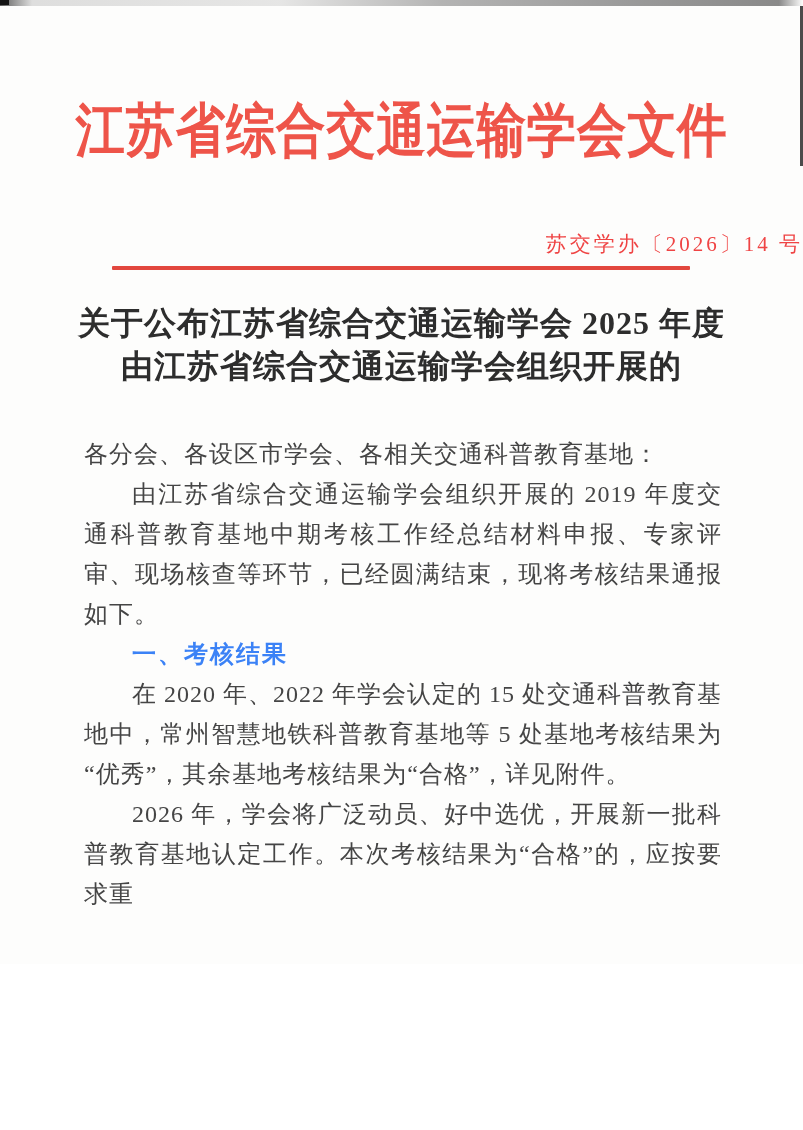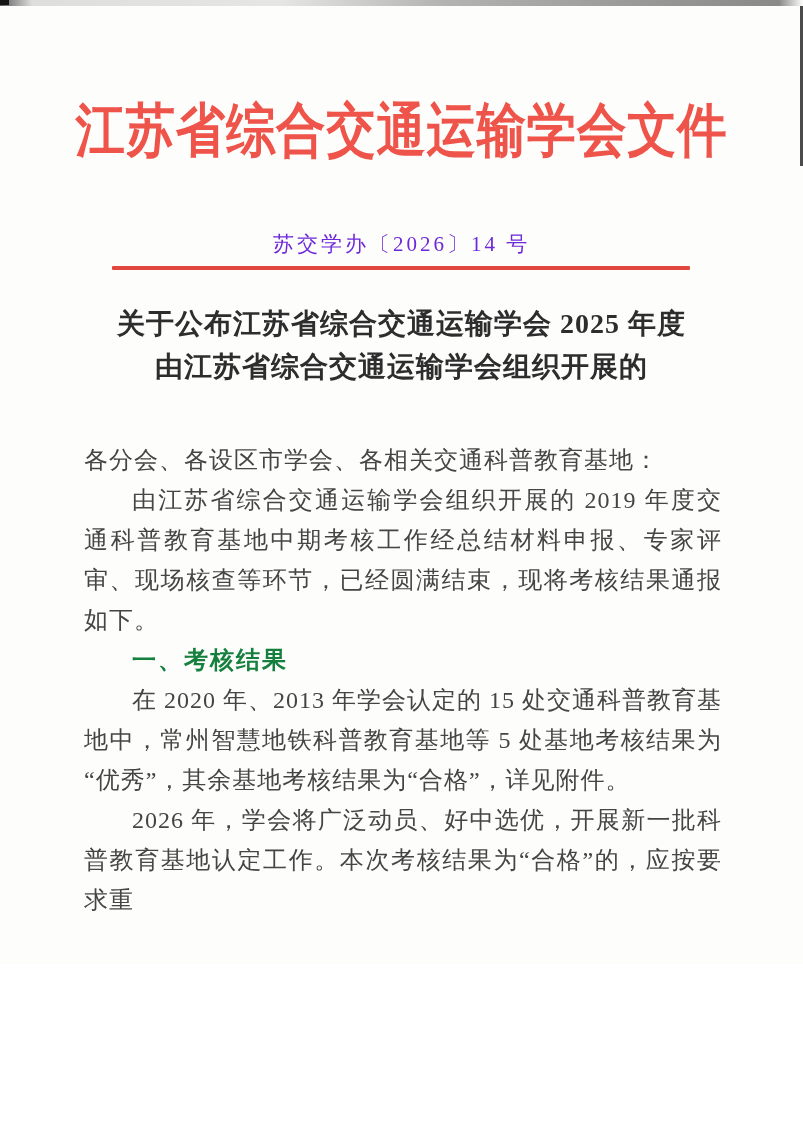--- a/index.html
+++ b/index.html
@@ -53,62 +53,62 @@
     font-weight: bold;
     color: var(--red);
     transform: scaleX(0.85);
     letter-spacing: 1px;
     white-space: nowrap;
   }
   .doc-number {
     position: absolute;
     top: 230px; left: 0;
     width: 100%;
-    text-align: center;
+    text-align: right;
     font-size: 21px;
     line-height: 28px;
-    color: #6d28d9;
+    color: #ef4444;
     letter-spacing: 3px;
   }
   .red-rule {
     position: absolute;
     top: 266px; left: 112px;
     width: 578px; height: 4px;
     background: var(--rule-red);
     border-radius: 1px;
   }
   
   .doc-title {
     position: absolute;
     top: 302px; left: 60px;
     width: 683px;
     text-align: center;
-    font-size: 28px;
+    font-size: 32px;
     line-height: 43px;
     font-weight: bold;
     color: #2d2d2d;
     letter-spacing: 1px;
   }
   
   .doc-body {
     position: absolute;
     top: 434px; left: 84px;
     width: 638px;
     font-size: 24px;
     line-height: 40px;
     color: #454545;
     text-align: justify;
     letter-spacing: 1px;
   }
   .para { text-indent: 2em; }
-  .salutation { text-indent: 0; margin-top: 6px; }
+  .salutation { text-indent: 0; }
   .section-heading {
     text-indent: 2em;
     font-weight: bold;
-    color: #15803d;
+    color: #3b82f6;
     font-family: "Liberation Sans", "DejaVu Sans", sans-serif;
     letter-spacing: 2px;
   }
 </style>
 </head>
 <body>
 
 <div class="page">
 
   <div class="top-shade"></div>
@@ -123,17 +123,17 @@
 
   <div class="doc-title">
     <div>关于公布江苏省综合交通运输学会 2025 年度</div>
     <div>由江苏省综合交通运输学会组织开展的</div>
   </div>
 
   <div class="doc-body">
     <div class="salutation">各分会、各设区市学会、各相关交通科普教育基地：</div>
     <div class="para">由江苏省综合交通运输学会组织开展的 2019 年度交通科普教育基地中期考核工作经总结材料申报、专家评审、现场核查等环节，已经圆满结束，现将考核结果通报如下。</div>
     <div class="section-heading">一、考核结果</div>
-    <div class="para">在 2020 年、2013 年学会认定的 15 处交通科普教育基地中，常州智慧地铁科普教育基地等 5 处基地考核结果为“优秀”，其余基地考核结果为“合格”，详见附件。</div>
+    <div class="para">在 2020 年、2022 年学会认定的 15 处交通科普教育基地中，常州智慧地铁科普教育基地等 5 处基地考核结果为“优秀”，其余基地考核结果为“合格”，详见附件。</div>
     <div class="para">2026 年，学会将广泛动员、好中选优，开展新一批科普教育基地认定工作。本次考核结果为“合格”的，应按要求重</div>
   </div>
 
 </div>
 
 </body></html>

